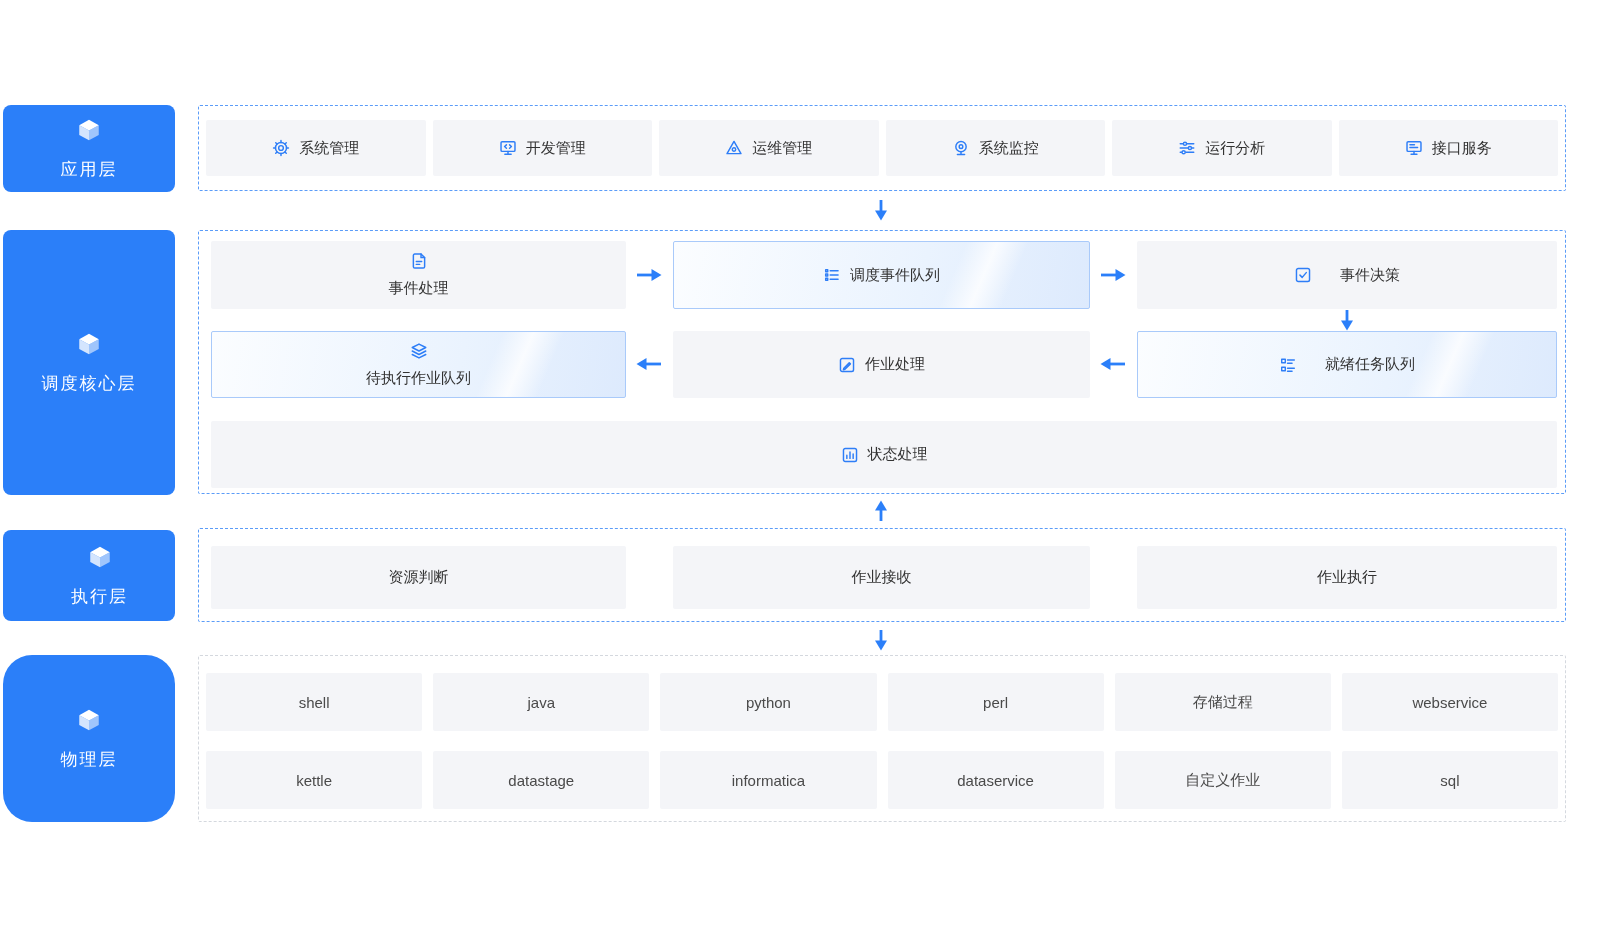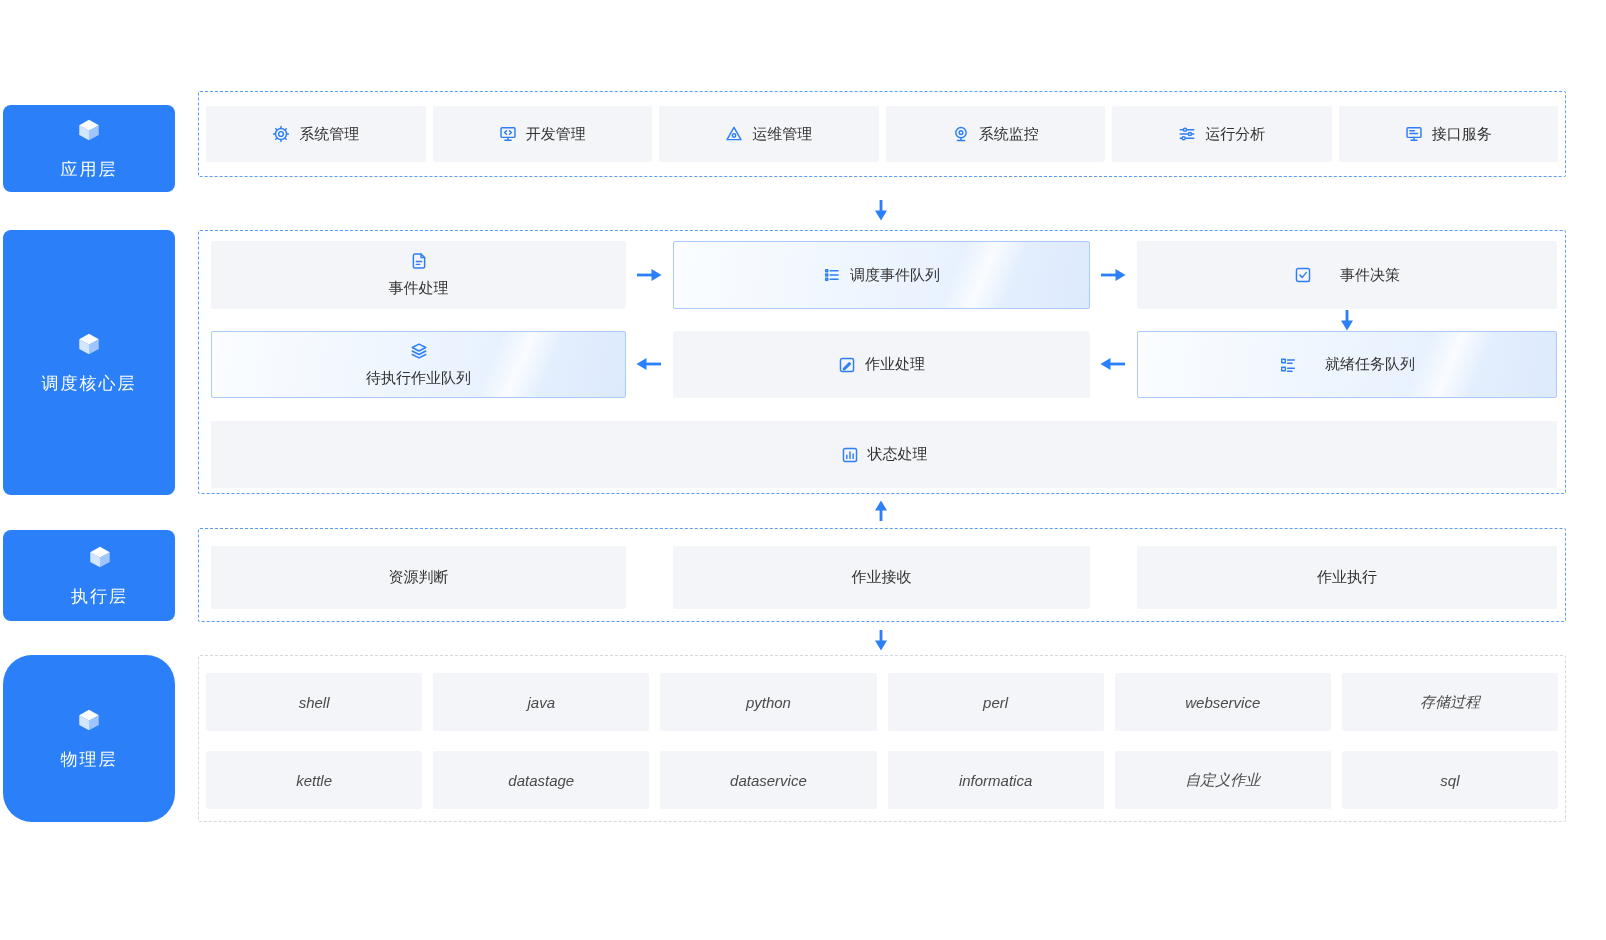--- a/index.html
+++ b/index.html
@@ -39,41 +39,41 @@
     transform:rotate(8deg); pointer-events:none;
   }
 
   .icon { display:inline-flex; width:18px; height:18px; flex:0 0 auto; }
   .icon svg {
     width:100%; height:100%; fill:none; stroke:#2e7ef7;
     stroke-width:1.3; stroke-linecap:round; stroke-linejoin:round;
   }
 
   
-  .app-panel { left:198px; top:91px; width:1368px; height:86px;
+  .app-panel { left:198px; top:105px; width:1368px; height:86px;
     display:flex; gap:7px; padding:14px 7px; }
   .app-panel .item { flex:1; }
 
   
   .core-panel { left:198px; top:230px; width:1368px; height:264px; }
   .core-cell { position:absolute; }
   .cc1 { left:12px;  width:415px;flex-direction:column; }
   .cc2 { left:474px; width:417px; }
   .cc3 { left:938px; width:420px;gap:28px; }
   .cr1 { top:10px;  height:68px; }
   .cr2 { top:100px; height:67px; }
   .cr3 { left:12px; top:190px; width:1346px; height:67px; }
 
   
   .exec-panel { left:198px; top:528px; width:1368px; height:94px; }
   .exec-cell { position:absolute; top:17px; height:63px; }
 
   
   .physical-panel { left:198px; top:655px; width:1368px; height:167px; }
-  .phys-row { position:absolute; left:7px; right:7px; height:58px; display:flex; gap:11px;font-style:italic; }
+  .phys-row { position:absolute; left:7px; right:7px; height:58px; display:flex; gap:11px; }
   .phys-row.pr1 { top:17px; } .phys-row.pr2 { top:95px; }
   .phys-row .item { flex:1; color:#4a4a4a; }
 
   
   .harrow { position:absolute; width:26px; height:14px; }
   .varrow { position:absolute; width:14px; height:22px; }
 </style>
 </head>
 <body>
 
@@ -313,38 +313,38 @@
       <div class="item">
           <span>java</span>
         </div>
       <div class="item">
           <span>python</span>
         </div>
       <div class="item">
           <span>perl</span>
         </div>
       <div class="item">
+          <span>存储过程</span>
+        </div>
+      <div class="item">
           <span>webservice</span>
         </div>
-      <div class="item">
-          <span>存储过程</span>
-        </div>
     </div>
     <div class="phys-row pr2">
       <div class="item">
           <span>kettle</span>
         </div>
       <div class="item">
           <span>datastage</span>
         </div>
       <div class="item">
+          <span>informatica</span>
+        </div>
+      <div class="item">
           <span>dataservice</span>
-        </div>
-      <div class="item">
-          <span>informatica</span>
         </div>
       <div class="item">
           <span>自定义作业</span>
         </div>
       <div class="item">
           <span>sql</span>
         </div>
     </div>
   </div>
 

